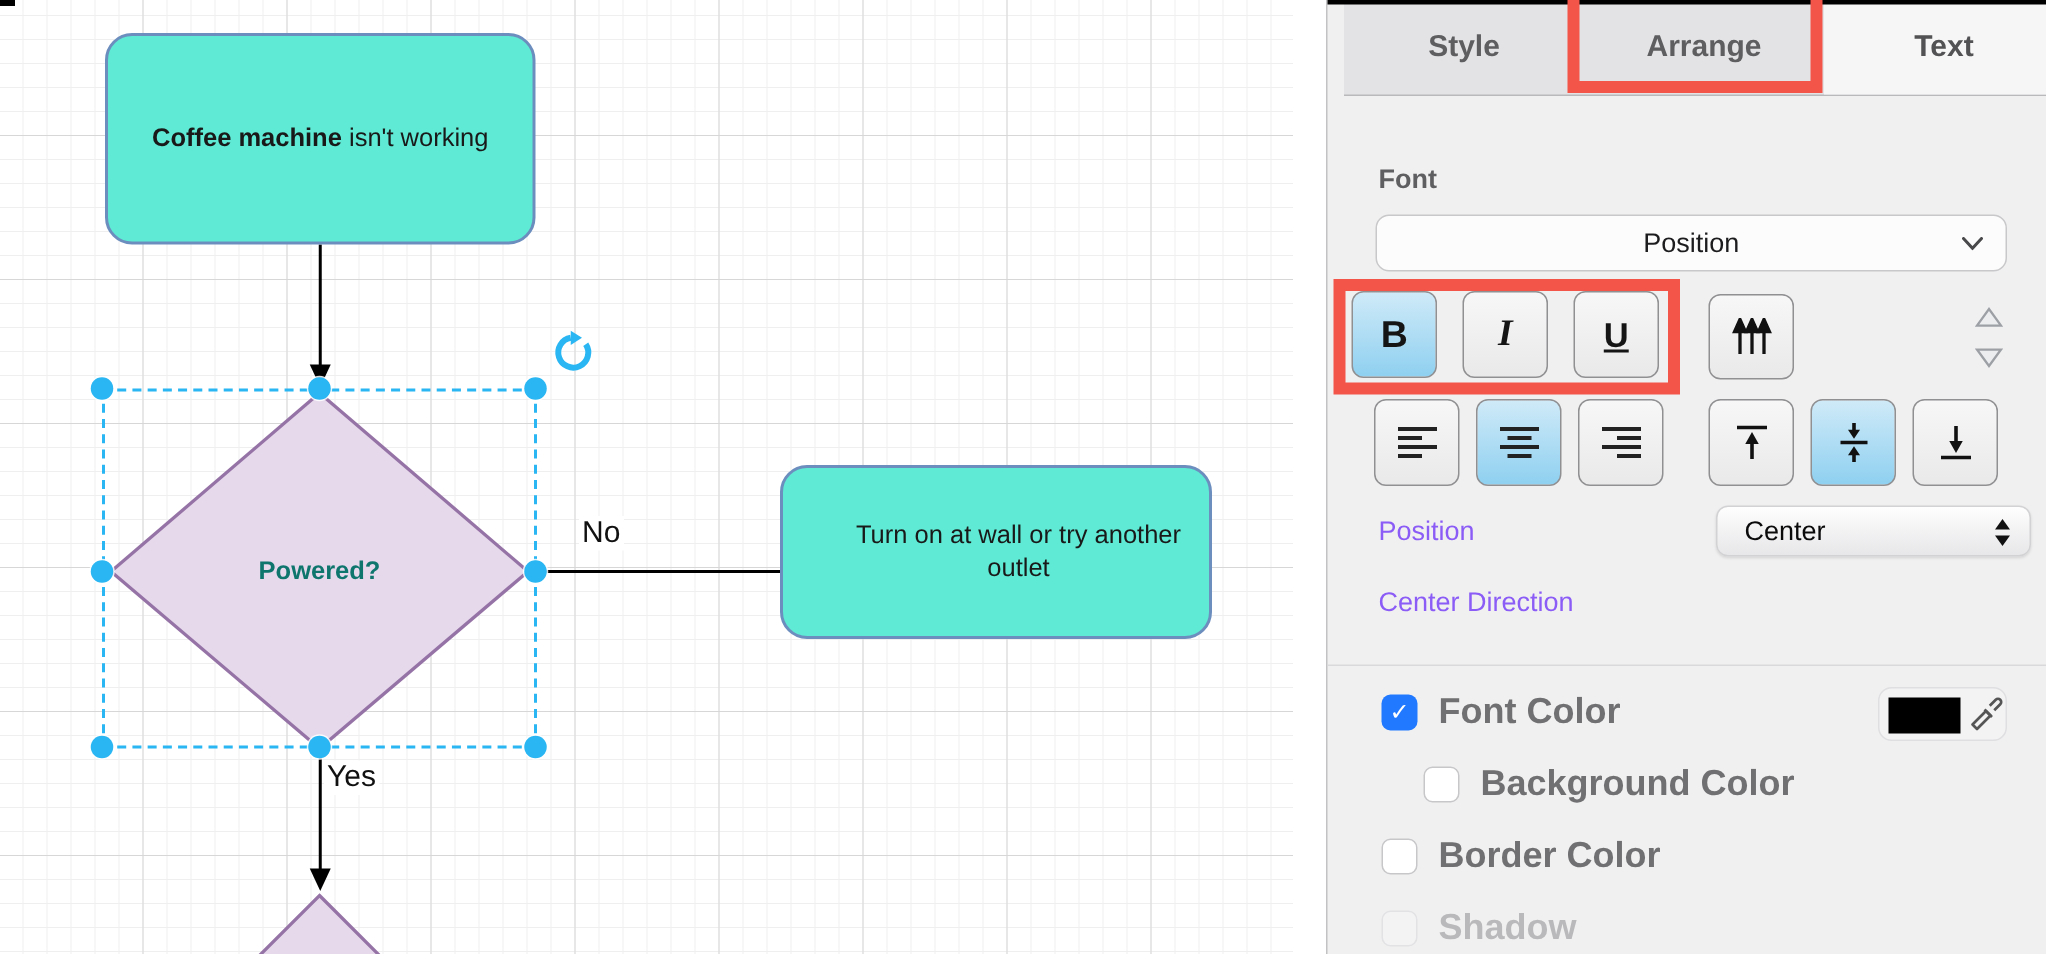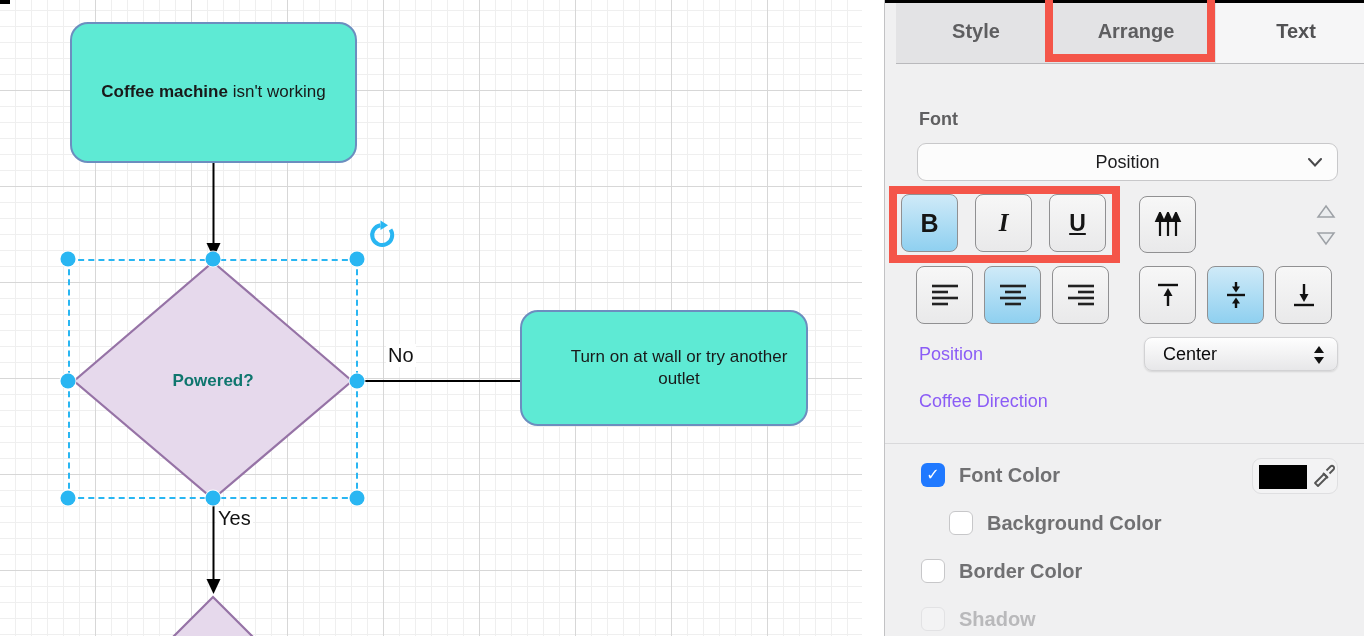--- a/index.html
+++ b/index.html
@@ -83,38 +83,38 @@
 
   #font-size-field { position:absolute; left:323px; top:198px; width:103px; height:53px;
     background:#fff; border:1px solid #c9c9cb; border-radius:7px;
     display:flex; align-items:center; justify-content:flex-end;
     font-size:18px; color:#111; padding-right:10px; }
   #font-size-stepper { position:absolute; left:430px; top:200px; width:22px; height:50px; }
 
   .prop-label { position:absolute; font-size:18px; color:#8b5cf6; }
   #position-label { left:34px; top:344px; }
   #wd-label { left:34px; top:391px; }
-  .mac-select { position:absolute; left:259px; width:194px; height:34px; border-radius:8px;
+  .mac-select { position:absolute; left:259px; width:210px; height:34px; border-radius:8px;
     background:linear-gradient(#fefefe,#e7e7e9); border:1px solid #d2d2d4;
     box-shadow:0 1px 2px rgba(0,0,0,.12);
     display:flex; align-items:center; font-size:18px; color:#0b0b0c; padding-left:18px; }
   #position-select { top:337px; }
   #wd-select { top:383px; }
   .mac-select svg { position:absolute; right:12px; top:7px; }
 
   #divider { position:absolute; left:0; top:443px; width:480px; height:1px; background:#d9d9db; }
 
   .cb-row { position:absolute; left:36px; height:24px; display:flex; align-items:center; }
   #row-font-color{top:463px;} #row-bg-color{top:511px;padding-left:28px;} #row-border-color{top:559px;} #row-shadow{top:607px;}
   .checkbox { width:24px; height:24px; border-radius:6px; background:#fff; border:1.5px solid #c7c7c9;
     display:flex; align-items:center; justify-content:center; }
   .checkbox.checked { background:#2079ff; border:none; }
   .checkbox.checked .mark { color:#fff; font-size:16px; font-weight:bold; font-family:"DejaVu Sans", sans-serif; line-height:1; }
   .checkbox.disabled { background:#f3f3f4; border-color:#e2e2e4; }
-  .cb-label { margin-left:14px; font-size:20px; font-weight:bold; color:#707072; }
+  .cb-label { margin-left:14px; font-size:24px; font-weight:bold; color:#707072; }
   .cb-label.disabled { color:#b9b9bb; }
 
   #font-color-swatch { position:absolute; left:367px; top:458px; width:86px; height:36px;
     background:#f3f3f4; border:1px solid #dfdfe1; border-radius:9px; }
   #swatch-black { position:absolute; left:6px; top:6px; width:48px; height:24px; background:#000; }
   #eyedropper { position:absolute; left:58px; top:5px; }
 </style>
 </head>
 <body>
 
@@ -290,21 +290,21 @@
 
     <div id="position-label" class="prop-label">Position</div>
     <div id="position-select" class="mac-select">
       <span>Center</span>
       <svg width="12" height="20" viewBox="0 0 12 20">
         <polygon points="6,1 11,8 1,8" fill="#111"></polygon>
         <polygon points="6,19 1,12 11,12" fill="#111"></polygon>
       </svg>
     </div>
 
-    <div id="wd-label" class="prop-label">Coffee Direction</div>
+    <div id="wd-label" class="prop-label">Center Direction</div>
 
     <div id="divider"></div>
 
     <div id="row-font-color" class="cb-row">
       <div class="checkbox checked">
         <span class="mark">✓</span>
       </div>
       <span class="cb-label">Font Color</span>
     </div>
     <div id="font-color-swatch">

